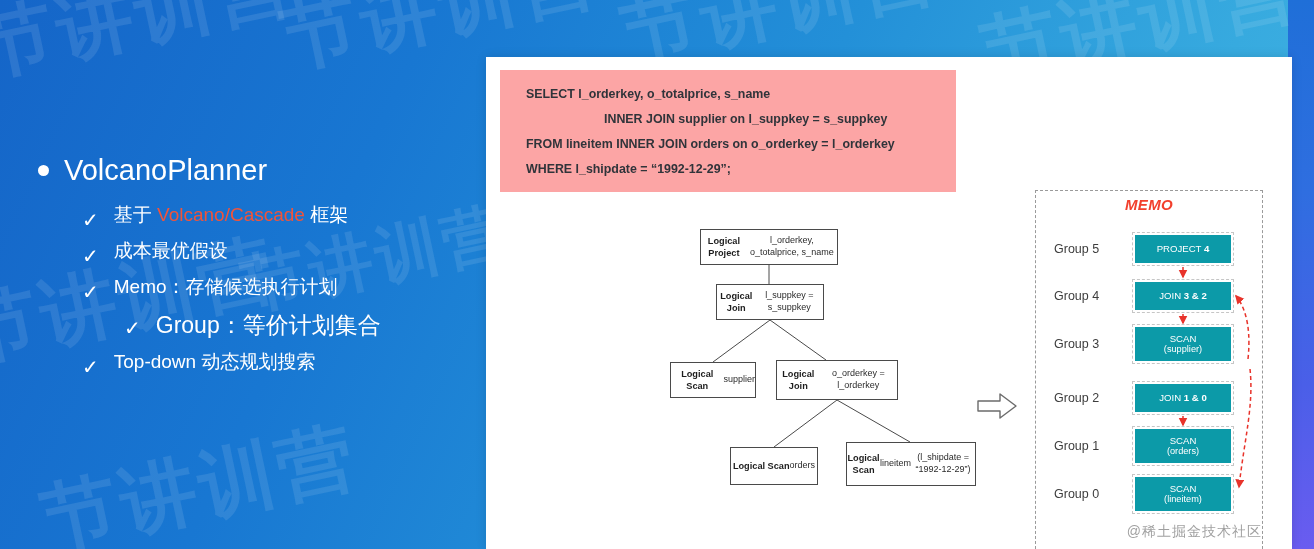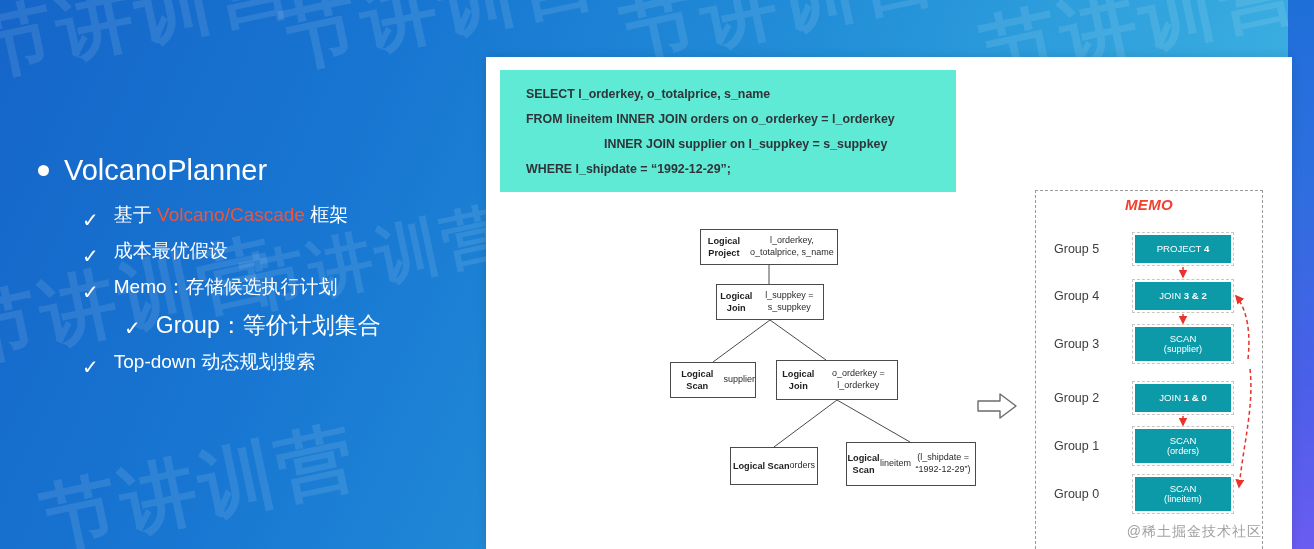--- a/index.html
+++ b/index.html
@@ -85,21 +85,21 @@
     left: 486px; top: 57px;
     width: 806px; height: 492px;
     background: #ffffff;
     box-shadow: 0 0 10px rgba(0,0,0,0.12);
   }
   
   #sql {
     position: absolute;
     left: 14px; top: 13px;
     width: 456px; height: 122px;
-    background: #5eead4;
+    background: #fca5a5;
     padding: 12px 16px 0 26px;
     box-sizing: border-box;
   }
   .sql-line {
     color: #30343a;
     font-size: 12.4px;
     font-weight: bold;
     line-height: 25px;
     white-space: pre;
   }
@@ -253,22 +253,22 @@
       <span class="chk">✓</span>
       <span class="b-text">Top-down 动态规划搜索</span>
     </div>
 
   </div>
 
   <div id="panel">
 
     <div id="sql">
       <div class="sql-line">SELECT l_orderkey, o_totalprice, s_name</div>
+      <div class="sql-line indent">INNER JOIN supplier on l_suppkey = s_suppkey</div>
       <div class="sql-line">FROM lineitem INNER JOIN orders on o_orderkey = l_orderkey</div>
-      <div class="sql-line indent">INNER JOIN supplier on l_suppkey = s_suppkey</div>
       <div class="sql-line">WHERE l_shipdate = “1992-12-29”;</div>
     </div>
 
     <svg id="tree" viewBox="0 0 806 492">
       <g stroke="#4a4a4a" stroke-width="1" fill="none">
         <line x1="283" y1="208" x2="283" y2="227"></line>
         <line x1="284" y1="263" x2="227" y2="305"></line>
         <line x1="284" y1="263" x2="340" y2="303"></line>
         <line x1="351" y1="343" x2="288" y2="390"></line>
         <line x1="351" y1="343" x2="424" y2="385"></line>

